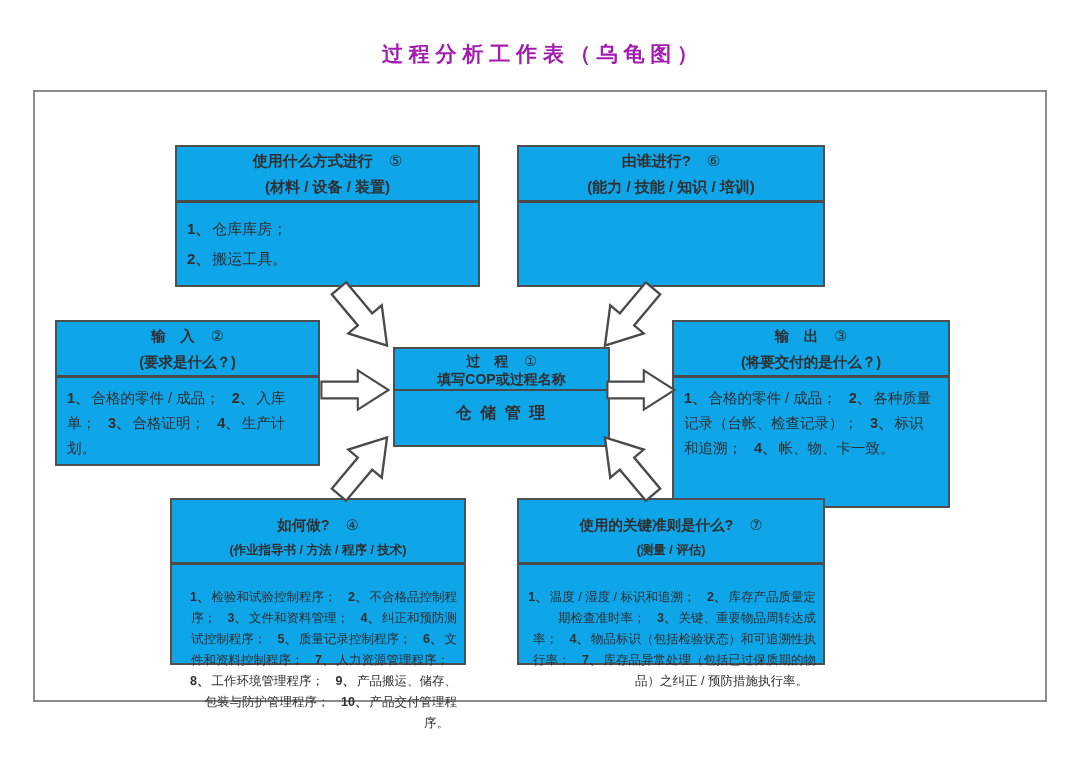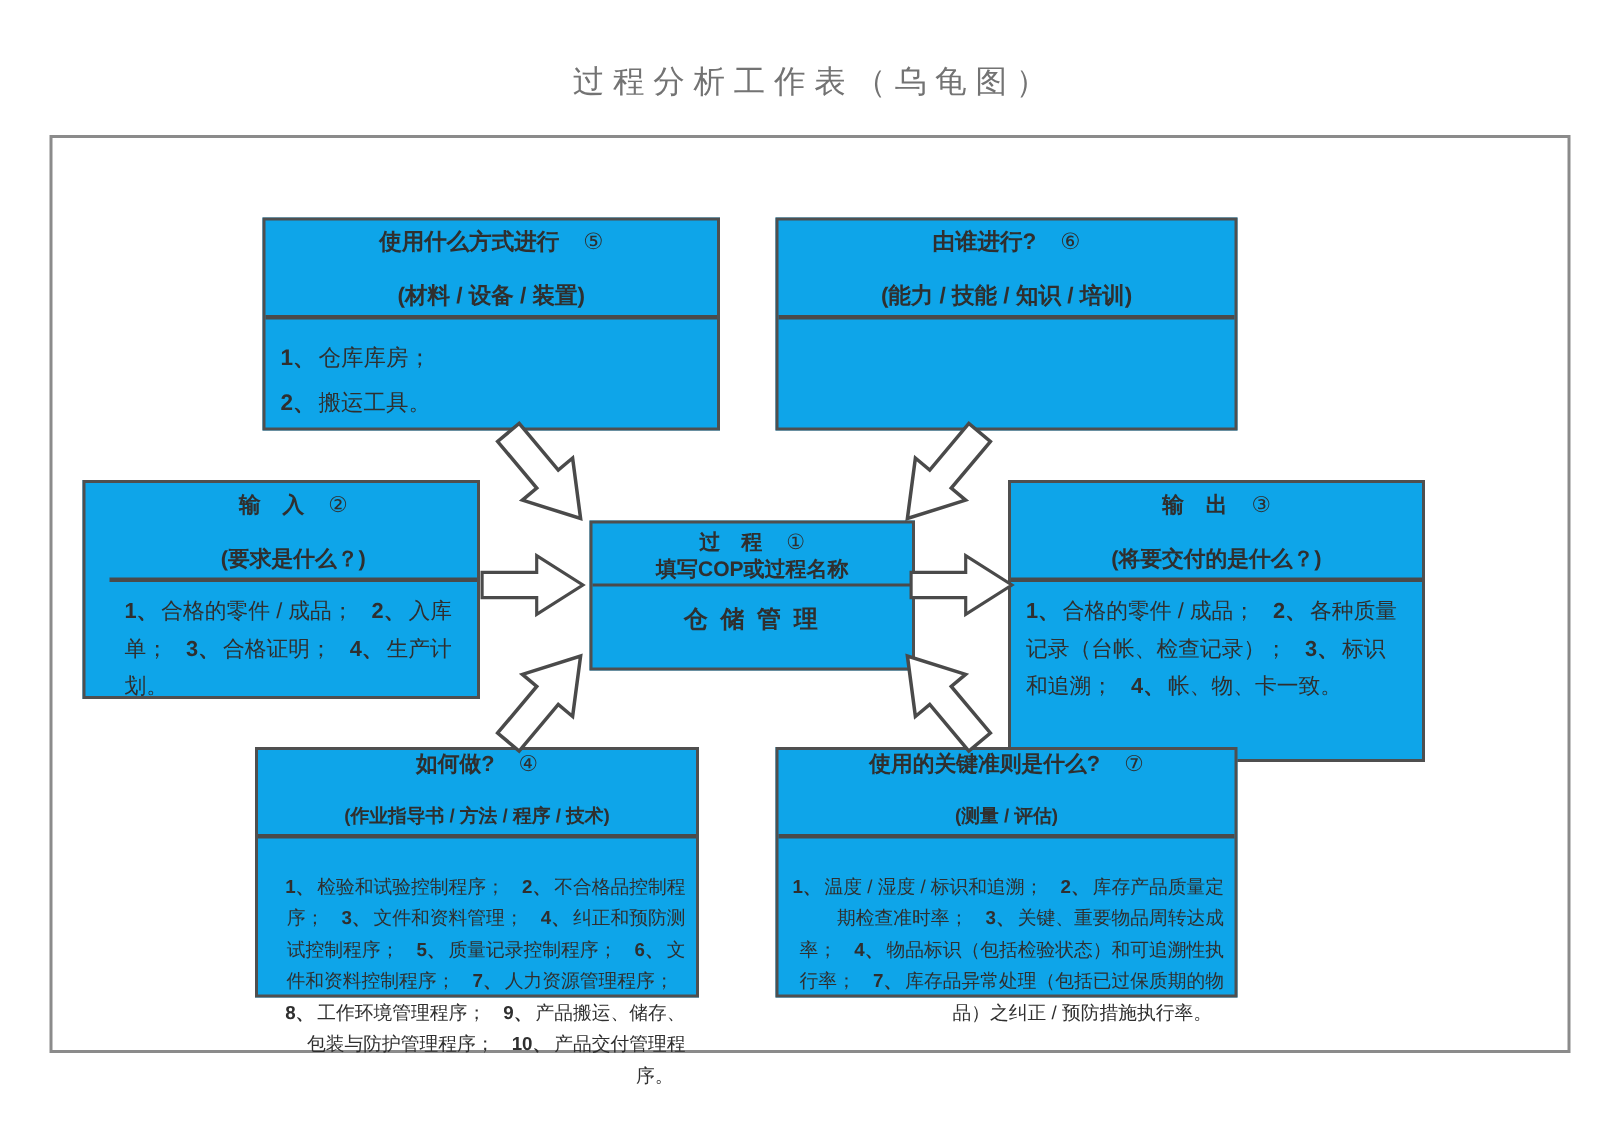--- a/index.html
+++ b/index.html
@@ -2,43 +2,43 @@
 <html><head>
 <meta charset="utf-8">
 <style>
   html,body{margin:0;padding:0;background:#ffffff;}
   .canvas{
     position:relative;width:1080px;height:762px;background:#fff;overflow:hidden;
     font-family:"Liberation Sans","DejaVu Sans",sans-serif;color:#2f2f2f;
   }
   .page-title{
     position:absolute;left:0;top:40px;width:100%;text-align:center;
-    font-size:21px;font-weight:400;color:#737373;white-space:pre;
+    font-size:21px;font-weight:700;color:#a21caf;white-space:pre;
   }
   .frame{
     position:absolute;left:33px;top:90px;width:1010px;height:608px;
     border:2px solid #8b8b8b;background:#fff;
   }
   .box{position:absolute;background:#0ea5e9;border:2px solid #4f4f4f;box-sizing:border-box;}
   .hdr{text-align:center;padding:5px 4px 3px 4px;border-bottom:3px solid #4a4a4a;}
   .hdr .t-line{font-weight:bold;}
   .hdr .num{display:inline-block;margin-left:16px;font-weight:normal;}
-  .hdr .sub{font-weight:bold;margin-top:17px;}
+  .hdr .sub{font-weight:bold;margin-top:7px;}
   .body{padding:8px 10px;text-align:left;}
   .li b{font-weight:bold;margin-right:2px;}
   .vlist .li{display:block;margin:6px 0;}
   .flow .li{margin-right:8px;}
   
   #box-method  {left:175px;top:145px;width:305px;height:142px;font-size:15px;}
   #box-who     {left:517px;top:145px;width:308px;height:142px;font-size:15px;}
-  #box-input   {left:55px; top:320px;width:265px;height:146px;font-size:14.5px;padding-left:16px;}
+  #box-input   {left:55px; top:320px;width:265px;height:146px;font-size:14.5px;}
   #box-output  {left:672px;top:320px;width:278px;height:188px;font-size:14.5px;}
   #box-how     {left:170px;top:498px;width:296px;height:167px;font-size:12.5px;}
   #box-criteria{left:517px;top:498px;width:308px;height:167px;font-size:12.5px;}
-  #box-how .hdr,#box-criteria .hdr{padding-top:0;}
+  #box-how .hdr,#box-criteria .hdr{padding-top:16px;}
   #box-how .hdr .t-line,#box-criteria .hdr .t-line{font-size:14.5px;}
   #box-how .body,#box-criteria .body{padding:22px 7px;line-height:21px;text-align:right;}
   #box-input .body,#box-output .body{line-height:25px;}
   #box-method .body,#box-who .body{line-height:24px;}
   #box-process{
     left:393px;top:347px;width:217px;height:100px;border-width:2.5px;font-size:14px;
   }
   #box-process .hdr{border-bottom-width:2px;padding:4px 2px 0 2px;}
   #box-process .sub{font-weight:bold;margin-top:0;}
   #box-process .proc-body{

